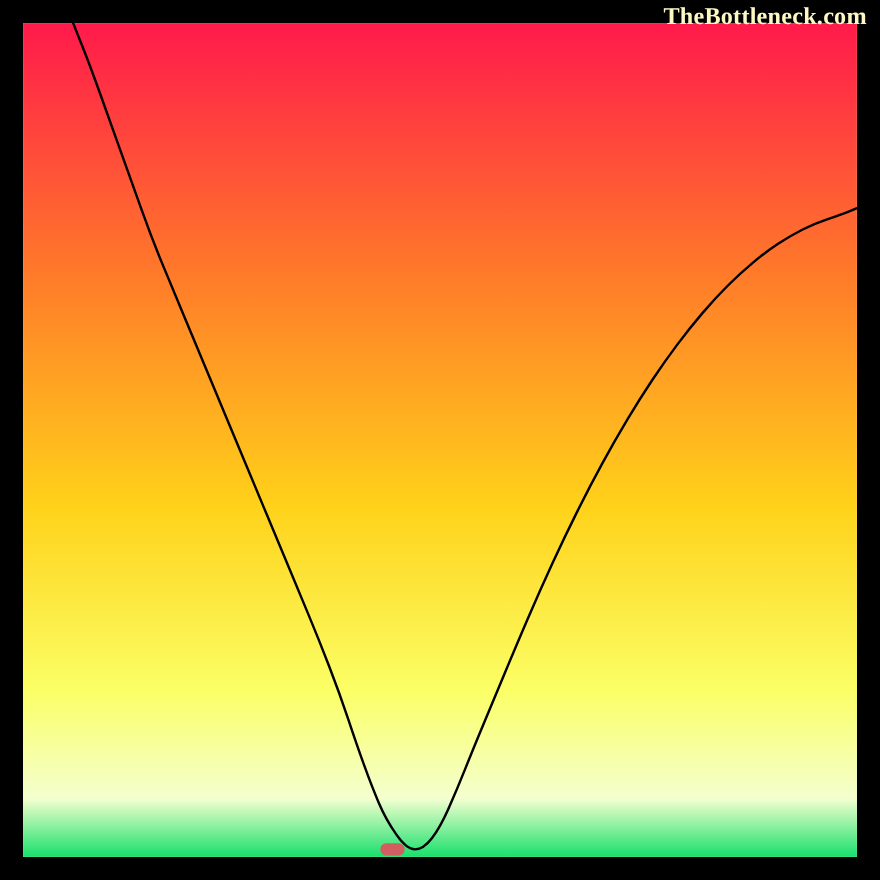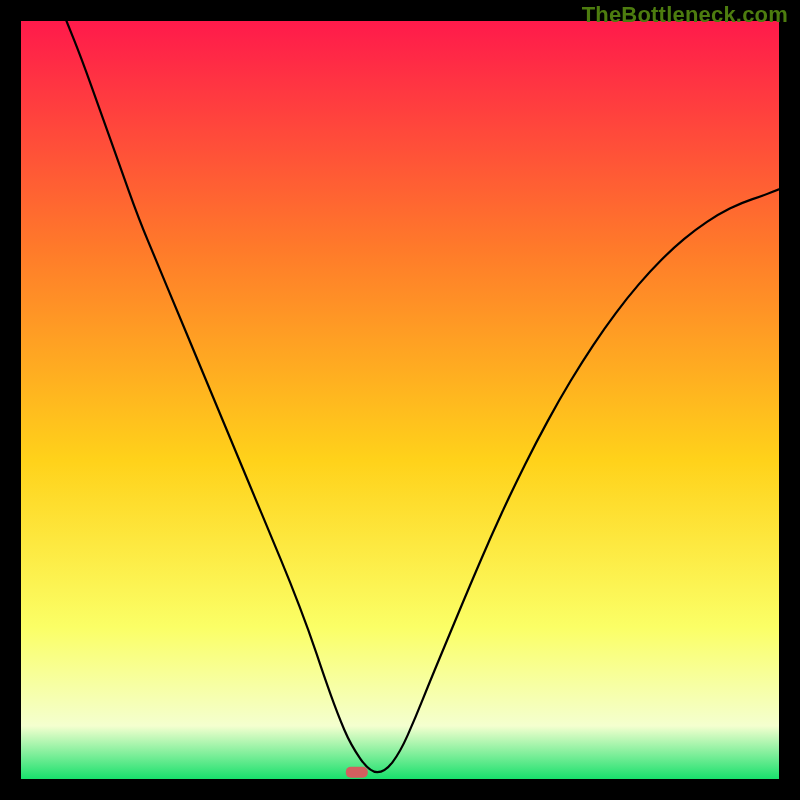--- a/index.html
+++ b/index.html
@@ -13,24 +13,24 @@
   .frame {
     position: relative;
     width: 800px;
     height: 800px;
     background: #000;
   }
   .watermark {
     position: absolute;
     top: 2px;
     right: 12px;
-    font-family: Liberation Sans, sans-serif;
+    font-family: Liberation Serif, serif;
     font-size: 22px;
     font-weight: 600;
-    color: #4d7c0f;
+    color: #fef9c3;
     letter-spacing: 0.2px;
     z-index: 5;
   }
   .plot-outer {
     position: absolute;
     left: 21px;
     top: 21px;
     width: 758px;
     height: 758px;
     background: #fff;

